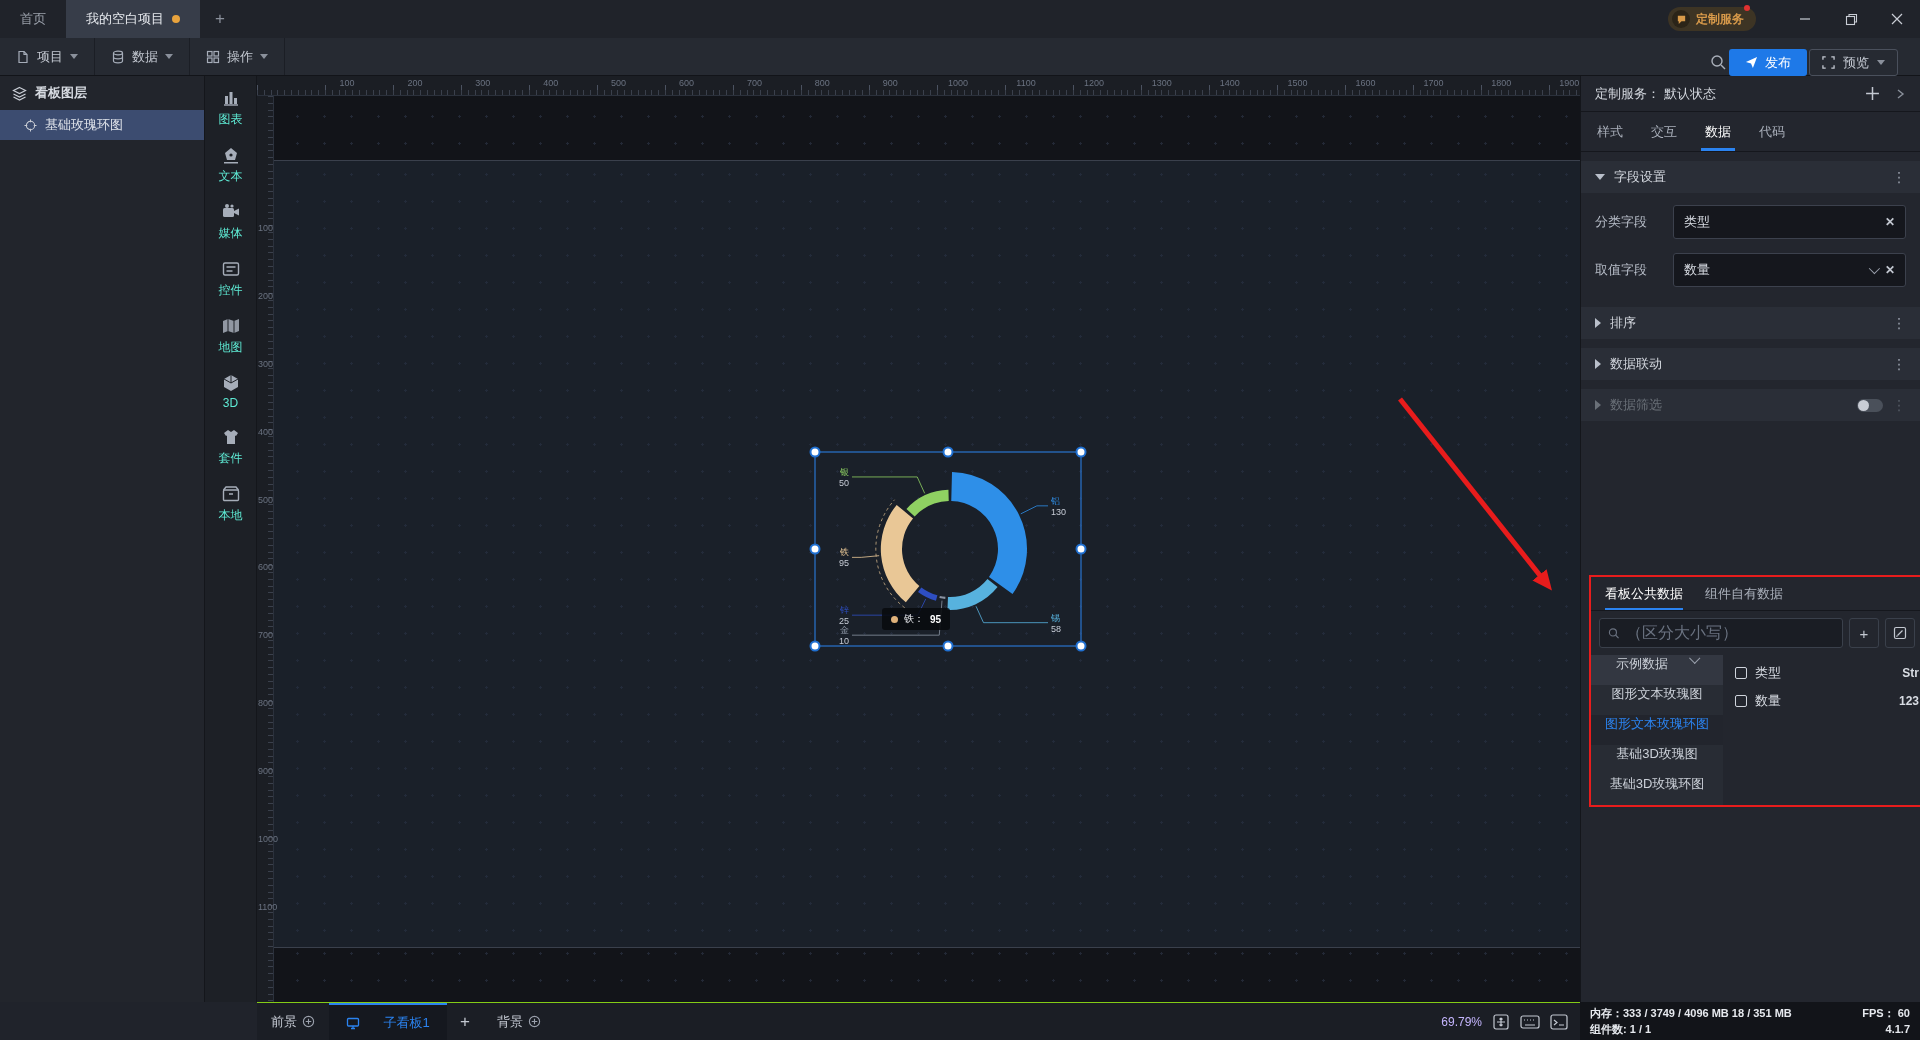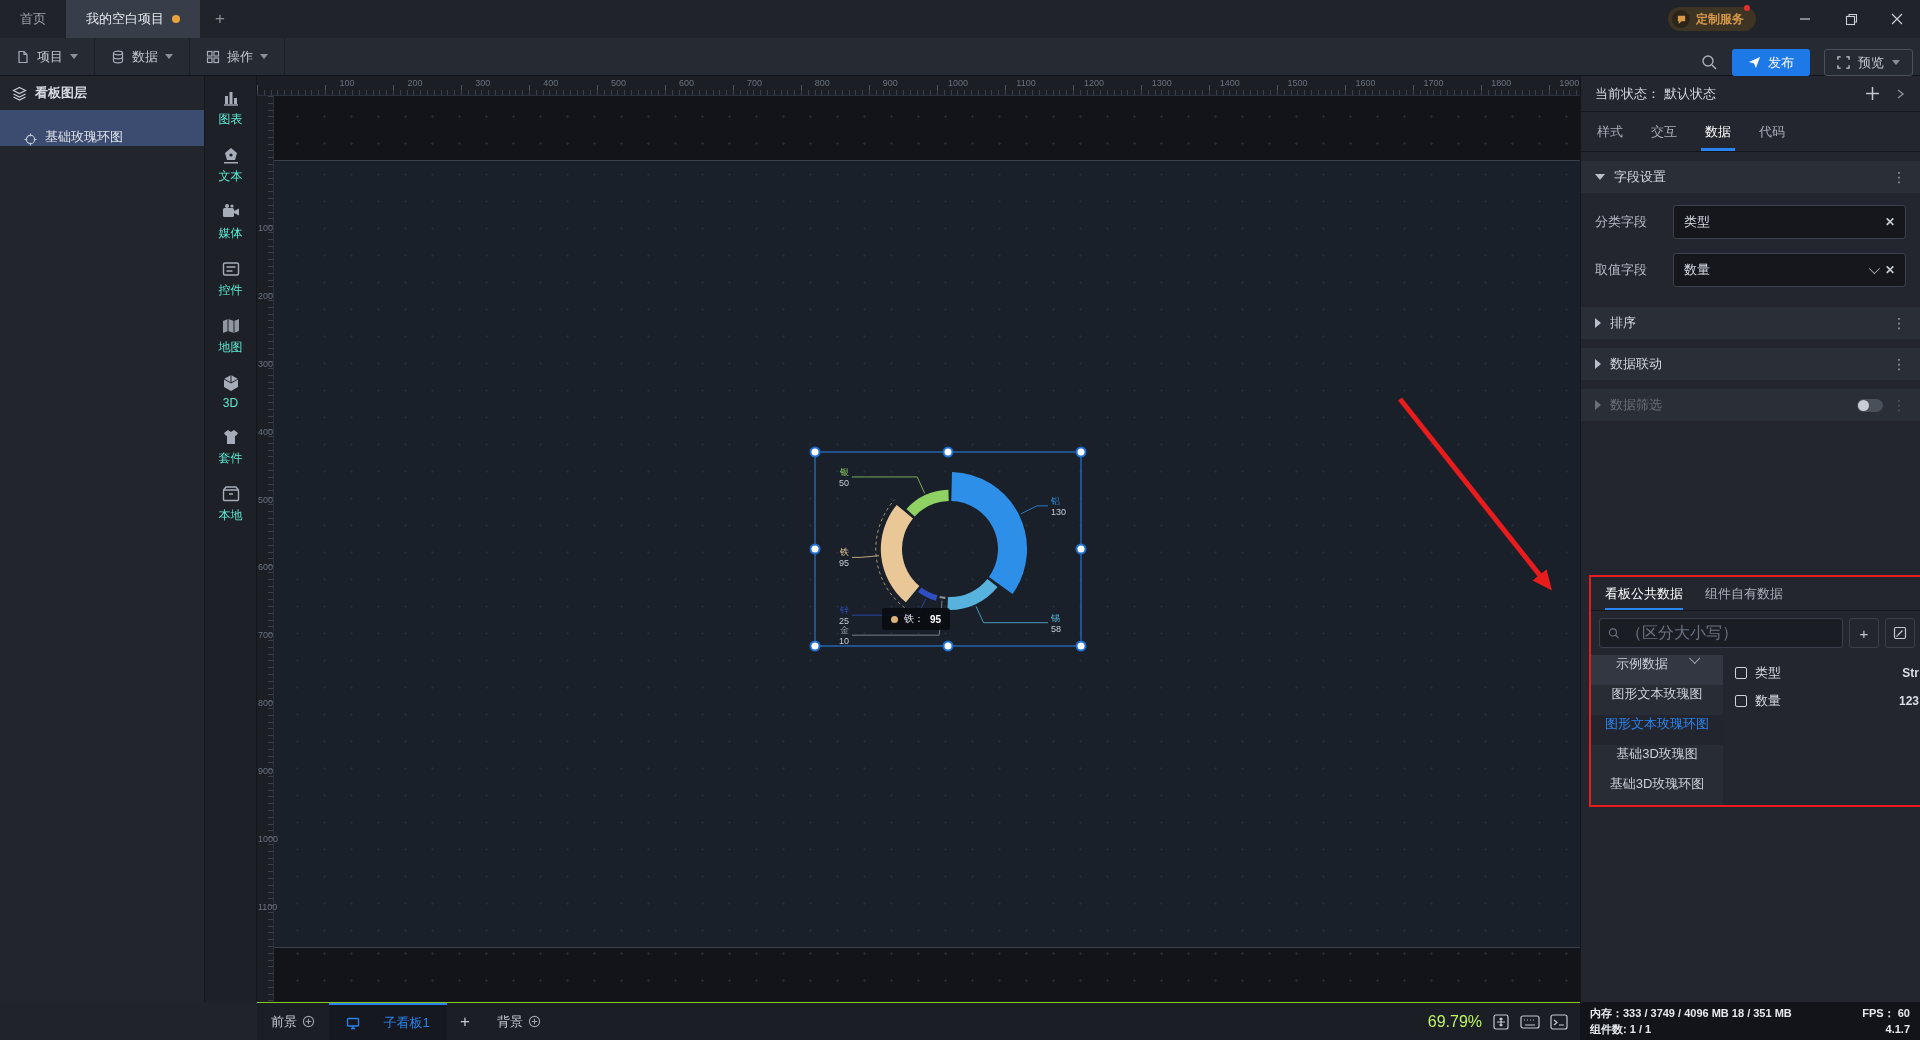--- a/index.html
+++ b/index.html
@@ -22,31 +22,31 @@
   .svc-badge .reddot { position:absolute; right:6px; top:-2px; width:6px; height:6px; border-radius:50%; background:#e03131; }
   .winbtn { width:46px; display:flex; align-items:center; justify-content:center; color:#c9cdd5; }
 
   
   .menubar { position:absolute; left:0; top:38px; width:1920px; height:38px; background:#262a32;
              display:flex; align-items:center; border-bottom:1px solid #121419; }
   .menu-item { display:flex; align-items:center; gap:7px; padding:0 16px; height:100%;
                font-size:13px; color:#c3c8d1; border-right:1px solid #1b1e25; }
   .caret { width:0; height:0; border-left:4px solid transparent; border-right:4px solid transparent;
            border-top:5px solid #8a909b; }
-  .mb-right { margin-left:auto; display:flex; align-items:center; gap:14px; padding-right:7px;margin-top:12px; }
+  .mb-right { margin-left:auto; display:flex; align-items:center; gap:2px; padding-right:22px;margin-top:12px; }
   .btn-publish { height:27px; background:#1e79e8; color:#fff; border-radius:3px; display:flex;
                  align-items:center; gap:7px; padding:0 16px; font-size:13px; }
   .btn-preview { height:27px; border:1px solid #4a505c; color:#c3c8d1; border-radius:3px; display:flex;
                  align-items:center; gap:8px; padding:0 12px; font-size:13px; }
 
   
   .layers { position:absolute; left:0; top:76px; width:205px; height:926px; background:#22252c; border-right:1px solid #14161b; }
   .layers-header { height:34px; display:flex; align-items:center; gap:8px; padding:0 12px;
                    font-size:13px; font-weight:bold; color:#d6dae1; }
-  .layer-item { height:36px; display:flex; align-items:flex-end; gap:8px; padding:0 12px 0 24px;
+  .layer-item { height:30px; display:flex; align-items:center; gap:8px; padding:0 12px 0 24px;
                 font-size:13px; color:#dfe3ea; }
   .layer-item.selected { background:#3c4c70; }
 
   
   .toolbox { position:absolute; left:205px; top:76px; width:52px; height:926px; background:#1d2026;
              border-right:1px solid #14161b; display:flex; flex-direction:column; align-items:center; padding-top:12px; }
   .tool { display:flex; flex-direction:column; align-items:center; gap:3px; margin-bottom:17px; }
   .tool .tl { font-size:12px; color:#5eead4; }
 
   
@@ -127,21 +127,21 @@
 
   
   .bottombar { position:absolute; left:0; top:1002px; width:1920px; height:38px; display:flex; }
   .bb-left { width:257px; background:#20232b; flex:none; }
   .bb-mid { flex:1; background:#1b1e25; display:flex; align-items:center; border-top:1px solid #84cc16; }
   .bb-item { display:flex; align-items:center; gap:5px; padding:0 14px; font-size:13px; color:#c3c8d1; height:100%; }
   .bb-tab { width:118px; height:100%; background:#15181f; border-top:2px solid #2b83f0; display:flex;
             align-items:center; justify-content:center; gap:23px; font-size:13px; color:#2b83f0; }
   .bb-plus { width:36px; display:flex; align-items:center; justify-content:center; color:#c3c8d1; font-size:17px; height:100%; }
   .bb-midright { margin-left:auto; display:flex; align-items:center; gap:10px; padding-right:12px; }
-  .zoomtxt { font-size:16px; color:#bef264; }
+  .zoomtxt { font-size:12px; color:#c4b5fd; }
   .bb-right { width:340px; background:#121419; flex:none; padding:3px 10px 0 10px; }
   .st-row { display:flex; justify-content:space-between; font-size:11px; font-weight:bold; color:#e6e9ee; line-height:16px; }
 
   
   .overlay { position:absolute; left:0; top:0; width:1920px; height:1040px; pointer-events:none; z-index:60; }
 </style>
 </head>
 <body>
 
 <div class="titlebar">
@@ -387,21 +387,21 @@
     <div class="tooltip">
       <span class="mk" id="tt-mk" style="background: rgb(224, 178, 123);"></span>
       <span class="tn">铁：</span>
       <span class="tv">95</span>
     </div>
   </div>
 </div>
 
 <div class="inspector">
   <div class="state-row">
-    <span>当前状态：</span>
+    <span>定制服务：</span>
     <span>默认状态</span>
     <span class="grow"></span>
     <svg width="15" height="15" viewBox="0 0 14 14" stroke="#c3c8d1" stroke-width="1.4">
         <path d="M7 1v12M1 7h12"></path>
       </svg>
     <svg width="12" height="12" viewBox="0 0 12 12" fill="none" stroke="#8a909b" stroke-width="1.4" style="margin-left:10px">
         <path d="M4 2l5 4-5 4"></path>
       </svg>
   </div>
   <div class="insp-tabs">

